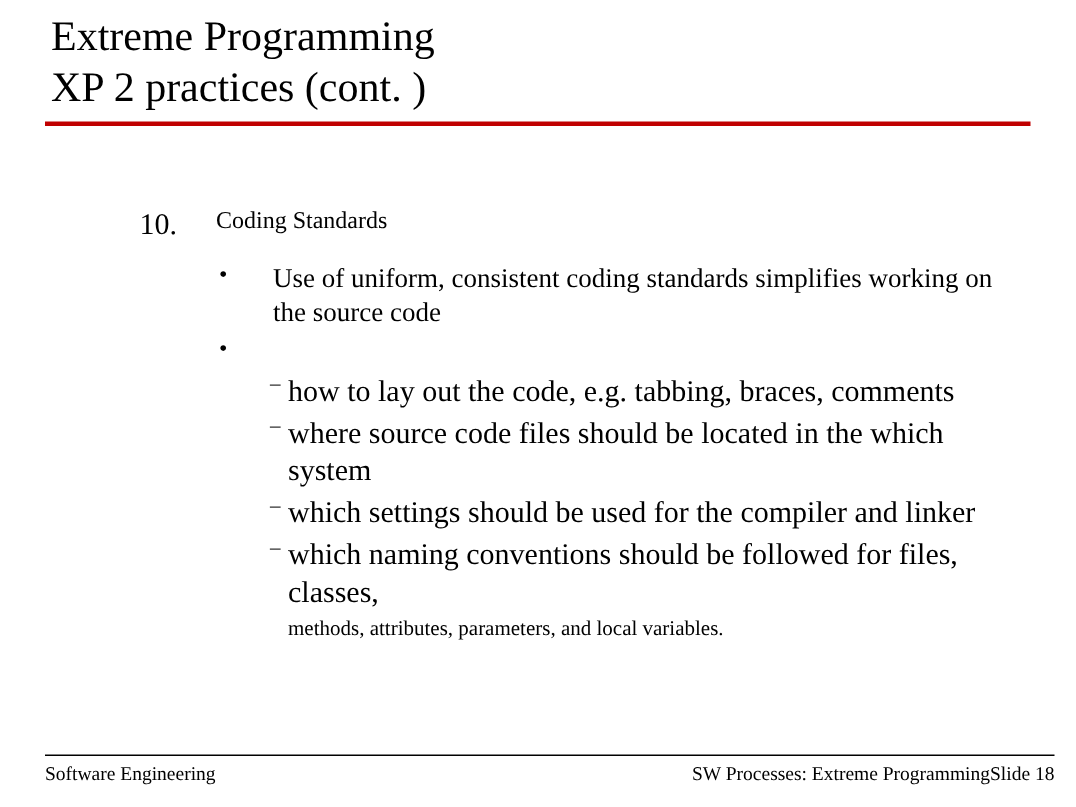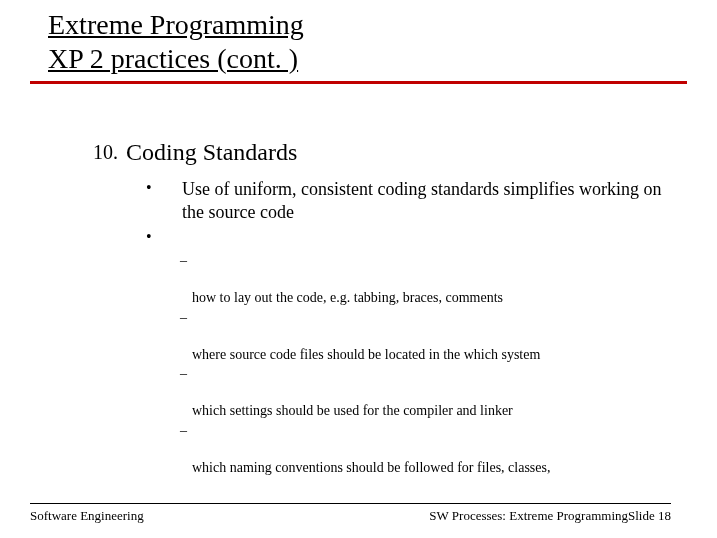--- a/index.html
+++ b/index.html
@@ -7,49 +7,49 @@
       width: 717px;
       height: 538px;
       background: #fff;
       font-family: "Times New Roman", Times, serif;
       color: #000;
       position: relative;
       overflow: hidden;
     }
     .slide { width: 100%; height: 100%; position: relative; }
     .title-area {
-      padding: 8px 0 0 48px;
-      text-decoration: underline;
+      padding: 8px 0 0 34px;
     }
     .title-line {
       font-size: 28px;
       font-weight: 400;
       line-height: 1.2;
     }
     .red-rule {
       border: none;
       border-top: 3px solid #c00000;
       margin: 6px 30px 0 30px;
     }
     .content {
       padding: 55px 30px 0 78px;
     }
     .item-row {
       display: flex;
-      align-items: center;
+      align-items: flex-start;
       margin-bottom: 8px;
+      gap: 18px;
     }
     .item-number {
       font-size: 20px;
       min-width: 40px;
       text-align: right;
       margin-right: 8px;
     }
     .item-title {
-      font-size: 24px;
+      font-size: 16px;
     }
     .sub-list {
       padding-left: 68px;
       padding-top: 4px;
     }
     .sub-item {
       display: flex;
       align-items: flex-start;
       margin-bottom: 4px;
     }
@@ -70,33 +70,32 @@
     .sub-sub-item {
       display: flex;
       align-items: flex-start;
       margin-bottom: 3px;
     }
     .dash {
       font-size: 14px;
       min-width: 12px;
     }
     .sub-sub-text {
-      font-size: 14px;
+      font-size: 20px;
       line-height: 1.25;
-      margin-top: 36px;
     }
     .continuation {
       padding-left: 114px;
       font-size: 14px;
       line-height: 1.25;
     }
     .footer {
       position: absolute;
       left: 30px;
-      right: 46px;
+      right: 14px;
       bottom: 14px;
     }
     .footer-rule {
       border: none;
       border-top: 1px solid #000;
       margin-bottom: 4px;
     }
     .footer-row {
       display: flex;
       justify-content: space-between;
@@ -145,20 +144,21 @@
       </div>
       <div class="sub-sub-item">
         <div class="dash">–</div>
         <div class="sub-sub-text">which settings should be used for the compiler and linker</div>
       </div>
       <div class="sub-sub-item">
         <div class="dash">–</div>
         <div class="sub-sub-text">which naming conventions should be followed for files, classes,</div>
       </div>
     </div>
+    <div class="continuation">methods, attributes, parameters, and local variables.</div>
 
   </div>
 
   <div class="footer">
     <hr class="footer-rule">
     <div class="footer-row">
       <div class="footer-left">Software Engineering</div>
       <div class="footer-mid">SW Processes: Extreme Programming</div>
       <div class="footer-right">Slide 18</div>
     </div>

